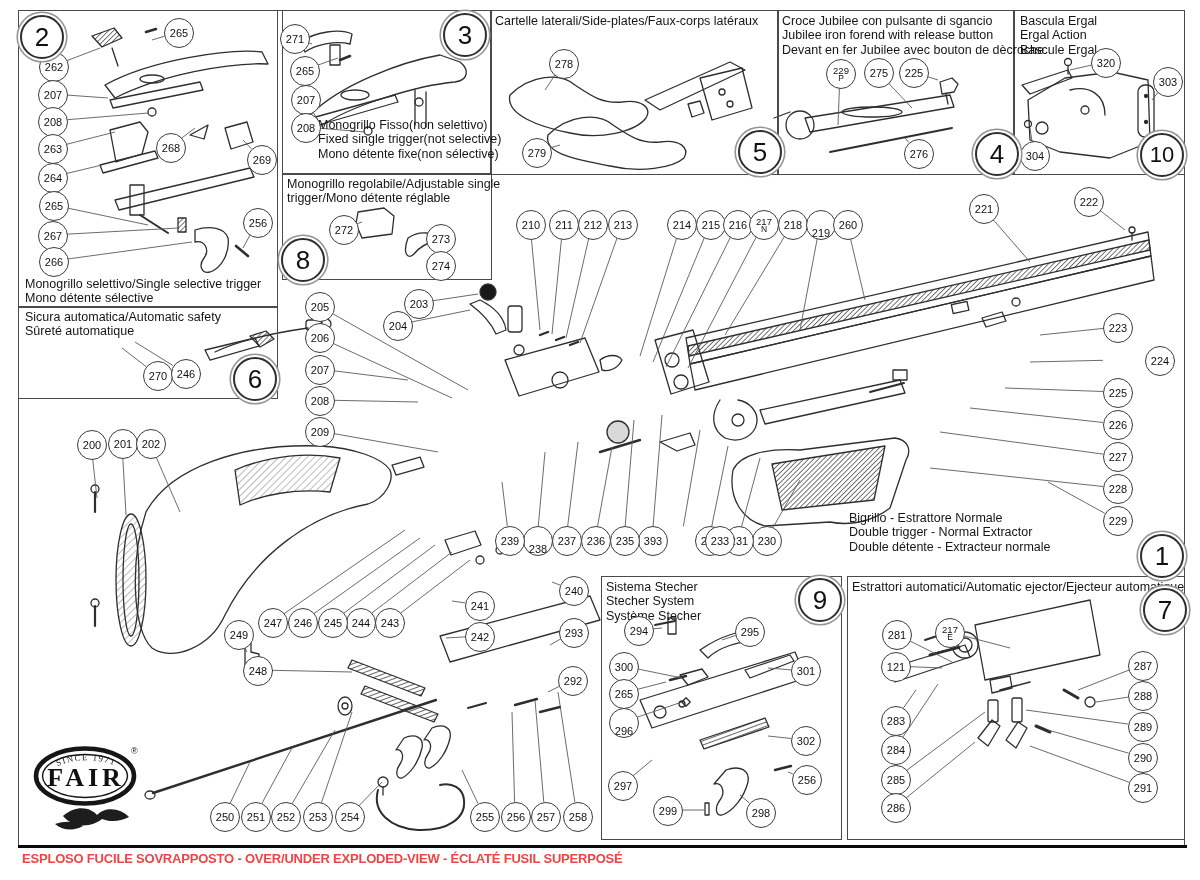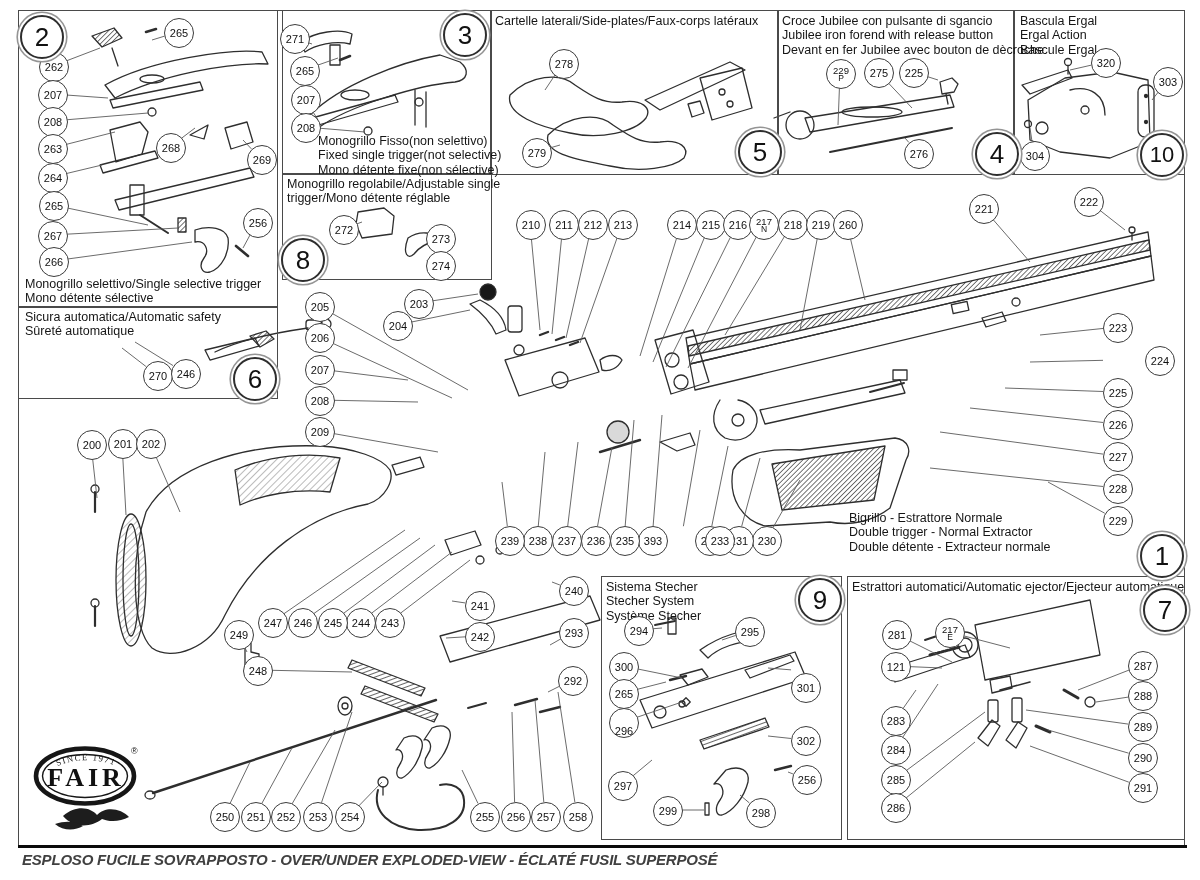--- a/index.html
+++ b/index.html
@@ -17,21 +17,21 @@
   .callout .cs{font-size:8.5px;margin-top:-1px;}
   .callout.has-sub .cl{font-size:9.5px;}
   .badge{position:absolute;width:40px;height:40px;margin-left:-20px;margin-top:-20px;
          border:2px solid #2e2e2e;border-radius:50%;background:#fff;
          box-shadow:0 0 0 2px #fff,0 0 0 3.6px #949494;
          display:flex;align-items:center;justify-content:center;
          font-size:26px;color:#111;}
   #art{position:absolute;left:0;top:0;}
   #art .leader{stroke:#5a5a5a;stroke-width:0.9;}
   .footer{position:absolute;left:18px;top:845px;width:1165px;border-top:3px solid #0a0a0a;
-          padding:3px 0 0 4px;font-weight:bold;font-size:15px;letter-spacing:-0.2px;color:#404040;font-style:italic;}
+          padding:3px 0 0 4px;font-weight:bold;font-size:13px;letter-spacing:-0.2px;color:#ef4444;}
   .logo{position:absolute;left:25px;top:738px;width:118px;height:102px;}
 </style>
 </head>
 <body>
 
 <div class="sheet">
 
   <svg id="art" width="1200" height="880">
     <defs>
       <pattern id="hatch" width="5" height="5" patternUnits="userSpaceOnUse" patternTransform="rotate(45)">
@@ -342,21 +342,21 @@
   <div class="panel" style="left:282px;top:10px;width:208px;height:163px;"></div>
   <div class="panel" style="left:282px;top:173px;width:208px;height:105px;"></div>
   <div class="panel" style="left:490px;top:10px;width:287px;height:163px;"></div>
   <div class="panel" style="left:777px;top:10px;width:236px;height:163px;"></div>
   <div class="panel" style="left:1013px;top:10px;width:170px;height:163px;"></div>
   <div class="panel" style="left:601px;top:576px;width:239px;height:262px;"></div>
   <div class="panel" style="left:847px;top:576px;width:336px;height:262px;"></div>
 
   <div class="caption" style="left:25px;top:277px;">Monogrillo selettivo/Single selective trigger<br>Mono détente sélective</div>
   <div class="caption" style="left:25px;top:310px;">Sicura automatica/Automatic safety<br>Sûreté automatique</div>
-  <div class="caption" style="left:318px;top:134px;">Monogrillo Fisso(non selettivo)<br>Fixed single trigger(not selective)<br>Mono détente fixe(non sélective)</div>
+  <div class="caption" style="left:318px;top:118px;">Monogrillo Fisso(non selettivo)<br>Fixed single trigger(not selective)<br>Mono détente fixe(non sélective)</div>
   <div class="caption" style="left:287px;top:177px;">Monogrillo regolabile/Adjustable single<br>trigger/Mono détente réglable</div>
   <div class="caption" style="left:495px;top:14px;">Cartelle laterali/Side-plates/Faux-corps latéraux</div>
   <div class="caption" style="left:782px;top:14px;">Croce Jubilee con pulsante di sgancio<br>Jubilee iron forend with release button<br>Devant en fer Jubilee avec bouton de dècroche</div>
   <div class="caption" style="left:1020px;top:14px;">Bascula Ergal<br>Ergal Action<br>Bascule Ergal</div>
   <div class="caption" style="left:606px;top:580px;">Sistema Stecher<br>Stecher System<br>Système Stecher</div>
   <div class="caption" style="left:852px;top:580px;">Estrattori automatici/Automatic ejector/Ejecteur automatique</div>
   <div class="caption" style="left:849px;top:511px;">Bigrillo - Estrattore Normale<br>Double trigger - Normal Extractor<br>Double détente - Extracteur normale</div>
 
   <div class="callout-layer" id="callouts">
       <div class="callout" style="left: 178px; top: 32px;">
@@ -501,21 +501,21 @@
       <div class="callout" style="left: 737px; top: 224px;">
         <span class="cl">216</span>
       </div>
       <div class="callout has-sub" style="left: 763px; top: 224px;">
         <span class="cl">217</span>
         <span class="cs">N</span>
       </div>
       <div class="callout" style="left: 792px; top: 224px;">
         <span class="cl">218</span>
       </div>
-      <div class="callout" style="left: 820px; top: 224px;">
+      <div class="callout" style="left: 820px; top: 224px; justify-content: flex-end;">
         <span class="cl">219</span>
       </div>
       <div class="callout" style="left: 847px; top: 224px;">
         <span class="cl">260</span>
       </div>
       <div class="callout" style="left: 983px; top: 208px;">
         <span class="cl">221</span>
       </div>
       <div class="callout" style="left: 1088px; top: 201px;">
         <span class="cl">222</span>
@@ -558,21 +558,21 @@
       </div>
       <div class="callout" style="left: 624px; top: 540px;">
         <span class="cl">235</span>
       </div>
       <div class="callout" style="left: 595px; top: 540px;">
         <span class="cl">236</span>
       </div>
       <div class="callout" style="left: 566px; top: 540px;">
         <span class="cl">237</span>
       </div>
-      <div class="callout" style="left: 537px; top: 540px;">
+      <div class="callout" style="left: 537px; top: 540px; justify-content: flex-end;">
         <span class="cl">238</span>
       </div>
       <div class="callout" style="left: 509px; top: 540px;">
         <span class="cl">239</span>
       </div>
       <div class="callout" style="left: 573px; top: 590px;">
         <span class="cl">240</span>
       </div>
       <div class="callout" style="left: 479px; top: 605px;">
         <span class="cl">241</span>
@@ -636,21 +636,21 @@
       </div>
       <div class="callout" style="left: 638px; top: 630px;">
         <span class="cl">294</span>
       </div>
       <div class="callout" style="left: 749px; top: 631px;">
         <span class="cl">295</span>
       </div>
       <div class="callout" style="left: 623px; top: 666px;">
         <span class="cl">300</span>
       </div>
-      <div class="callout" style="left: 805px; top: 687px;">
+      <div class="callout" style="left: 805px; top: 670px;">
         <span class="cl">301</span>
       </div>
       <div class="callout" style="left: 623px; top: 693px;">
         <span class="cl">265</span>
       </div>
       <div class="callout" style="left: 623px; top: 722px; justify-content: flex-end;">
         <span class="cl">296</span>
       </div>
       <div class="callout" style="left: 805px; top: 740px;">
         <span class="cl">302</span>

